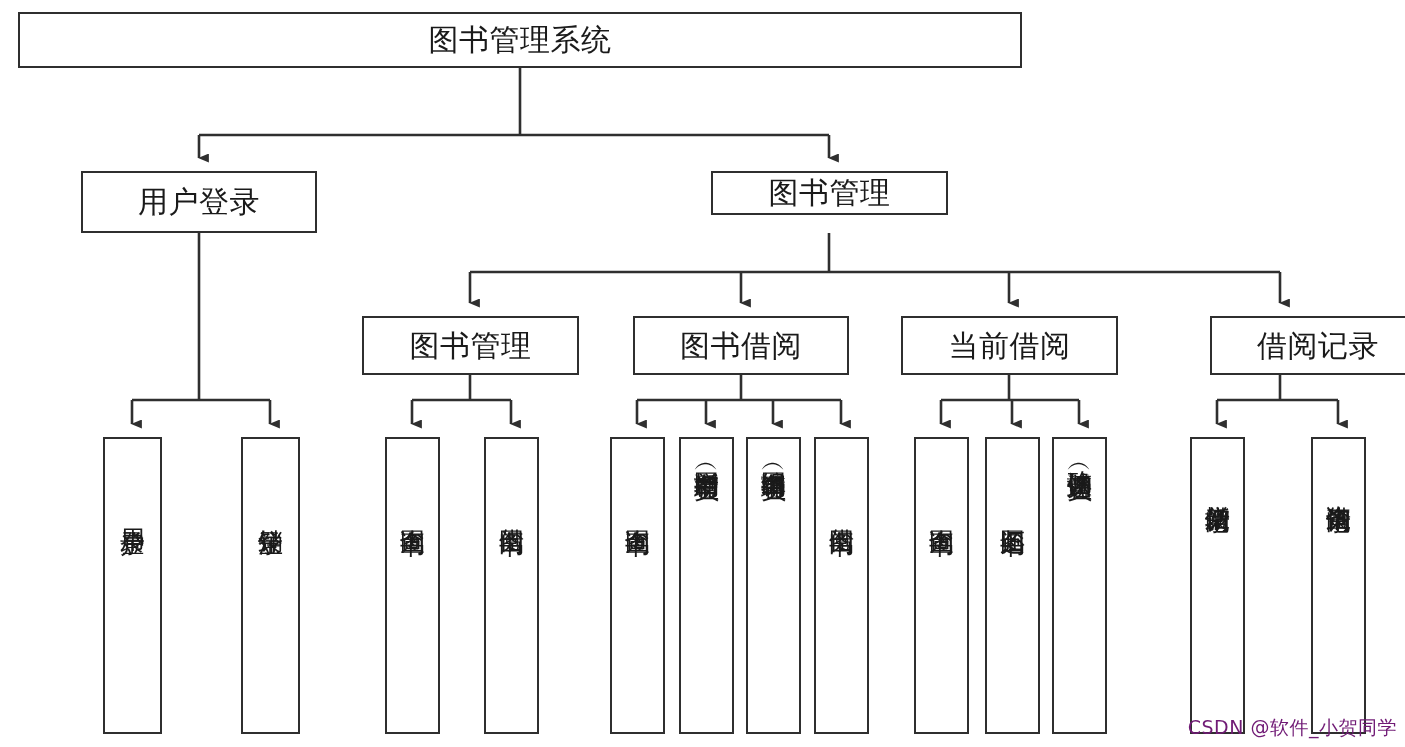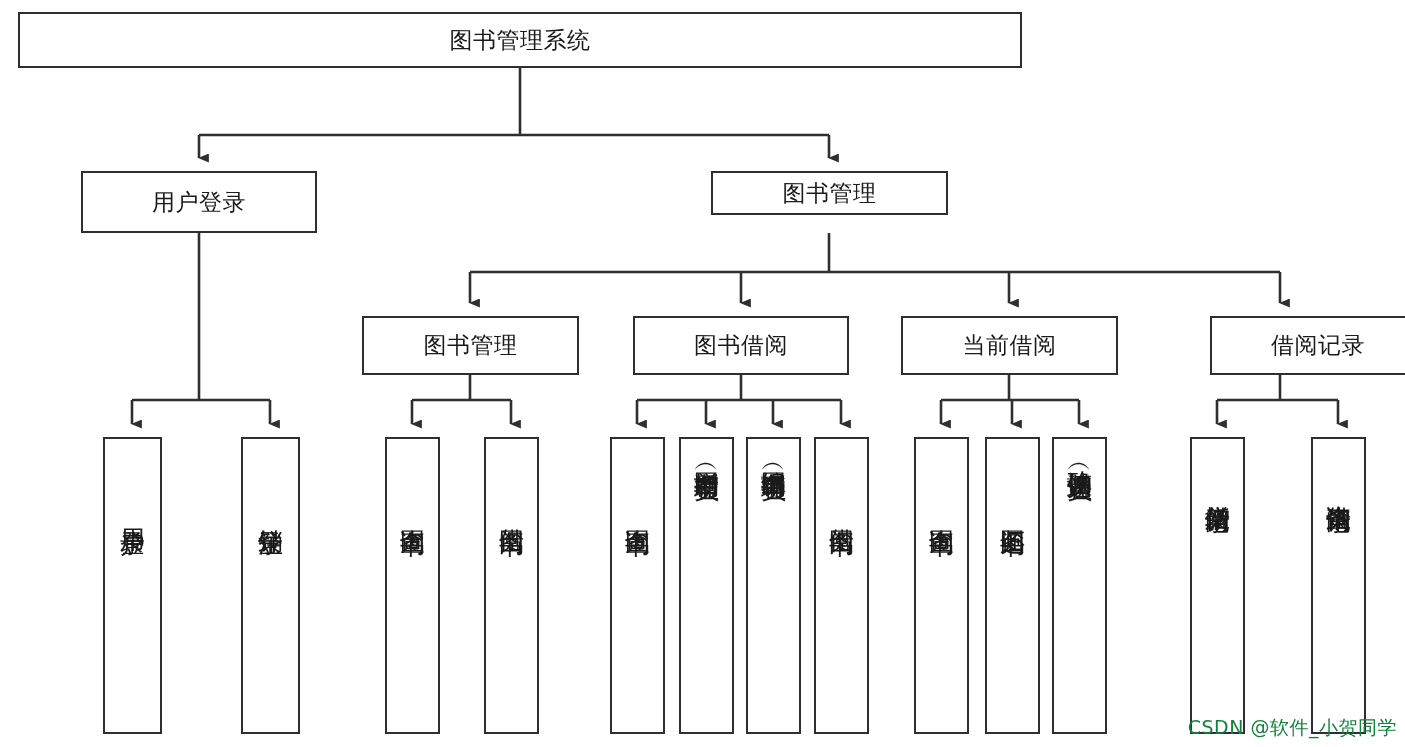--- a/index.html
+++ b/index.html
@@ -37,21 +37,21 @@
     color: #1a1a1a;
   }
   .node-label {
     display: block;
     text-align: center;
     line-height: 1.24;
     letter-spacing: 0.5px;
     color: #1a1a1a;
   }
   .node.horizontal .node-label {
-    font-size: 23px;
+    font-size: 30px;
     white-space: nowrap;
   }
   .node.vertical {
     align-items: flex-start;
     padding-top: 6px;
   }
   .node.vertical .node-label {
     writing-mode: vertical-rl;
     text-orientation: upright;
     font-size: 25px;
@@ -66,21 +66,21 @@
     margin-top: 40px;
   }
   .node.vertical.high .node-label {
     margin-top: 6px;
   }
   .watermark {
     position: absolute;
     right: 8px;
     bottom: 6px;
     font-size: 19px;
-    color: #15803d;
+    color: #701a75;
     letter-spacing: 0.5px;
     white-space: nowrap;
     pointer-events: none;
   }
 </style>
 </head>
 <body>
 
 <div id="diagram-root">
 

